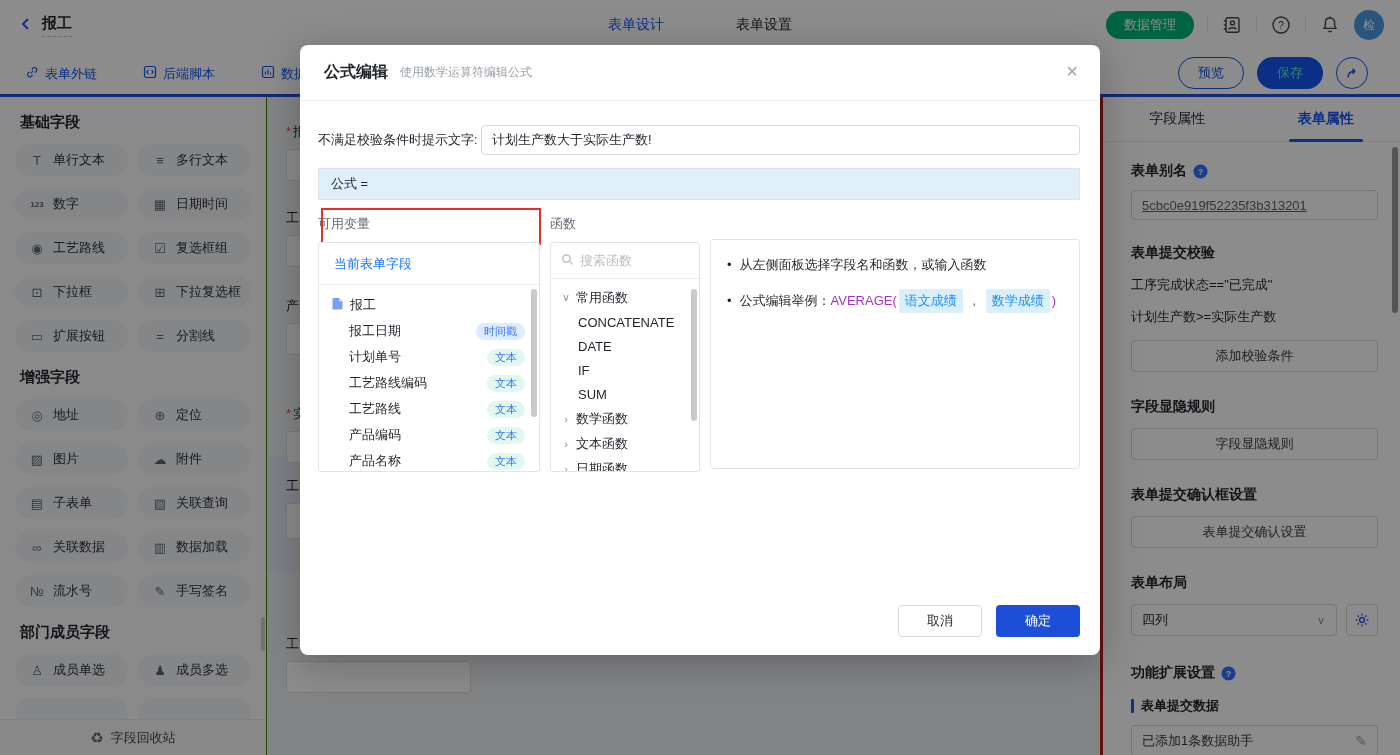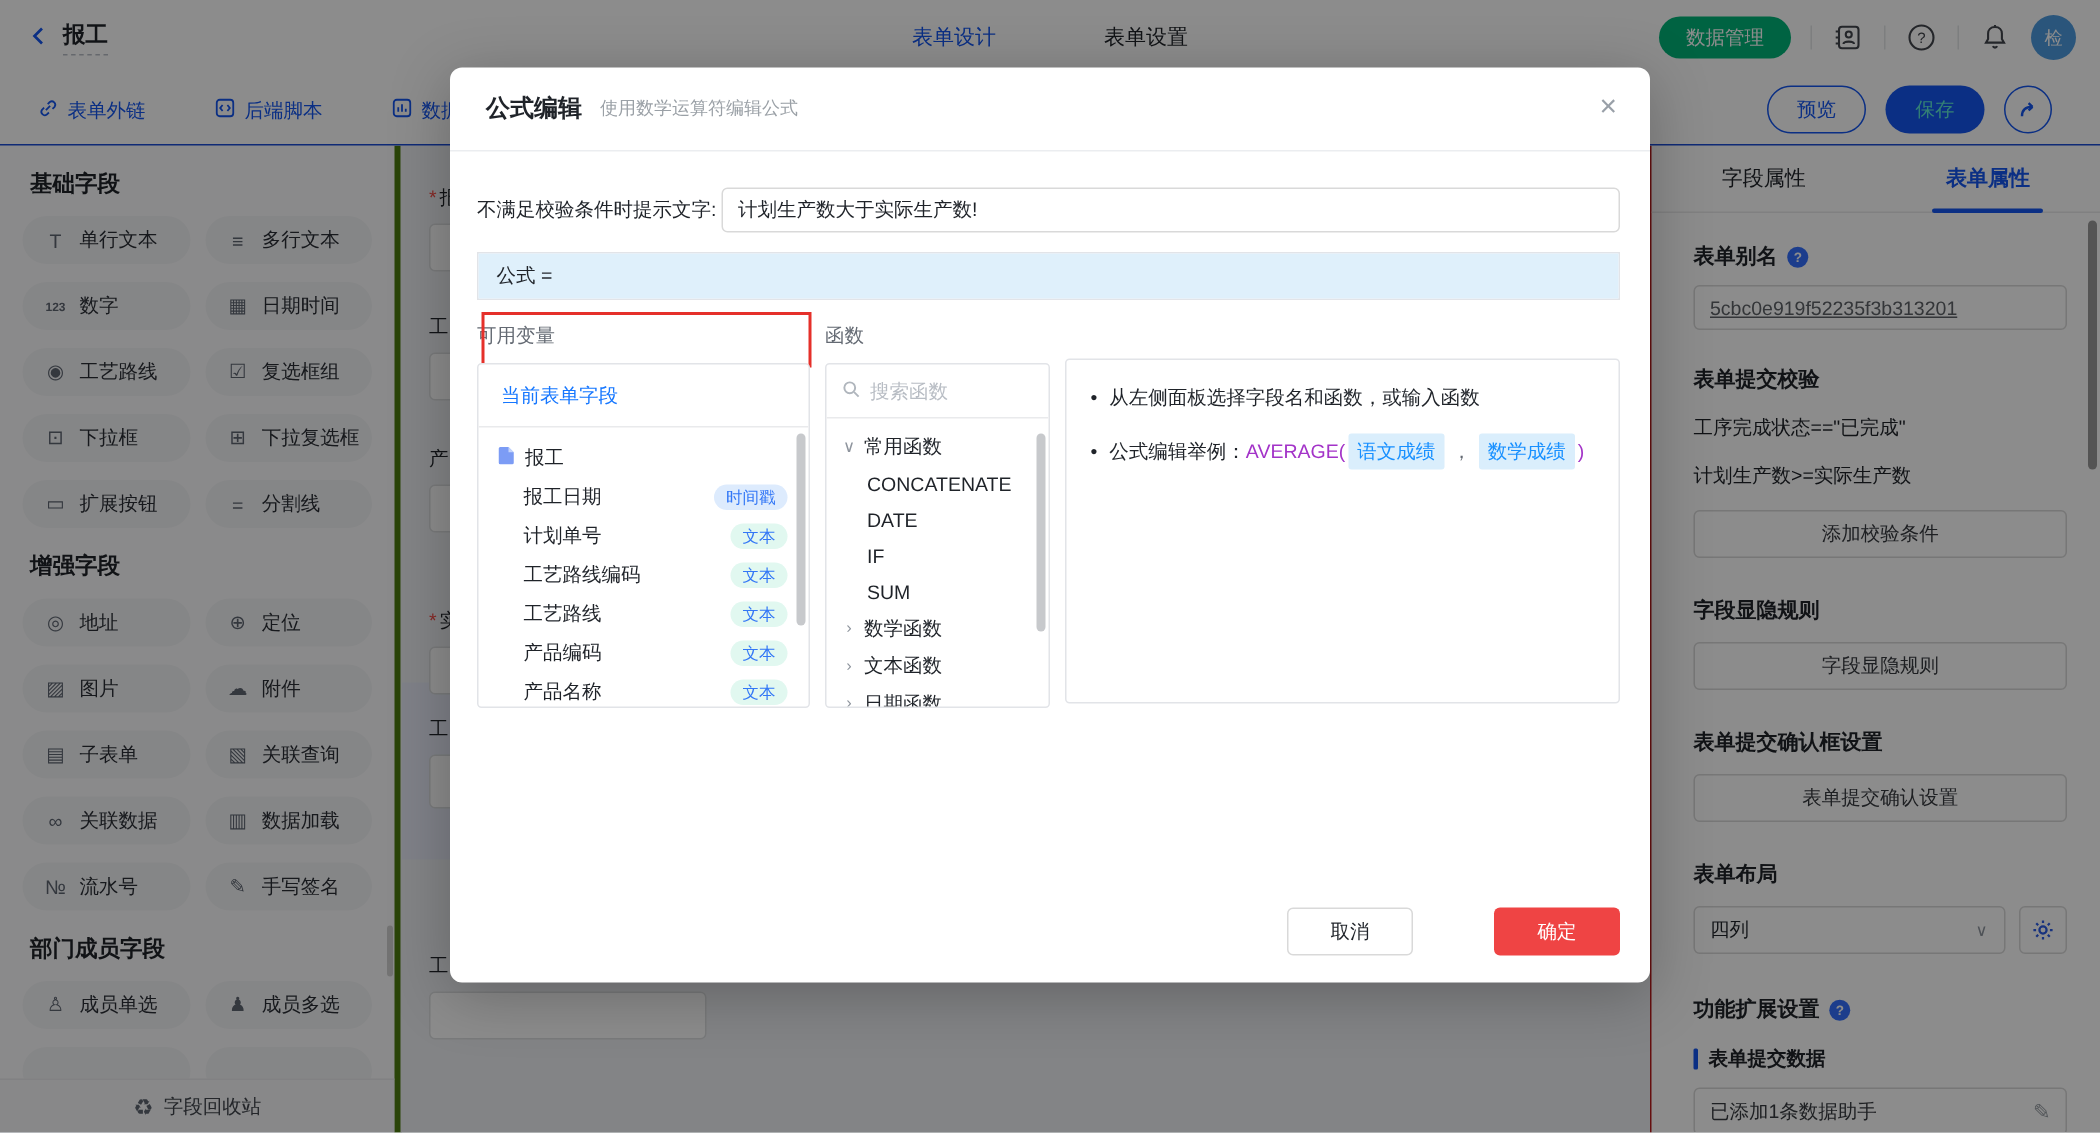--- a/index.html
+++ b/index.html
@@ -14,48 +14,48 @@
   .topbar-tabs { position:absolute; left:608px; top:0; height:50px; display:flex; align-items:center; gap:72px; }
   .top-tab { font-size:14px; cursor:pointer; }
   .top-tab.active { color:#1456f0; }
   .topbar-right { position:absolute; right:16px; top:0; height:50px; display:flex; align-items:center; gap:13px; }
   .btn-green { height:28px; padding:0 18px; border-radius:14px; background:#00b578; color:#fff; font-size:13px; border:none; display:flex; align-items:center; }
   .tsep { width:1px; height:16px; background:#e3e5e8; }
   .ticon { width:22px; height:22px; display:flex; align-items:center; justify-content:center; }
   .avatar { width:30px; height:30px; border-radius:50%; background:#4e9ce0; color:#fff; font-size:12px; display:flex; align-items:center; justify-content:center; }
 
   
-  .subtoolbar { position:absolute; left:0; top:50px; width:1400px; height:47px; background:#fff; border-bottom:1px solid #1d4ed8; z-index:9; }
+  .subtoolbar { position:absolute; left:0; top:50px; width:1400px; height:47px; background:#fff; border-bottom:3px solid #1d4ed8; z-index:9; }
   .sublinks { position:absolute; left:25px; top:0; height:47px; display:flex; align-items:center; gap:46px; }
   .sublink { display:flex; align-items:center; gap:6px; color:#1456f0; font-size:13px; cursor:pointer; }
   .sub-right { position:absolute; right:32px; top:7px; display:flex; align-items:center; gap:13px; }
   .btn-outline-pill { width:66px; height:32px; border-radius:16px; border:1px solid #1456f0; color:#1456f0; background:#fff; font-size:13px; display:flex; align-items:center; justify-content:center; }
   .btn-fill-pill { width:66px; height:32px; border-radius:16px; background:#1456f0; color:#5eead4; font-size:13px; border:none; display:flex; align-items:center; justify-content:center; }
   .btn-share { width:32px; height:32px; border-radius:50%; border:1px solid #1456f0; background:#fff; display:flex; align-items:center; justify-content:center; }
 
   
-  .sidebar { position:absolute; left:0; top:97px; width:267px; bottom:0; background:#fcfcfd; border-right:4px solid #4d7c0f; overflow:hidden; z-index:5; }
+  .sidebar { position:absolute; left:0; top:97px; width:267px; bottom:0; background:#fcfcfd; border-right:1px solid #4d7c0f; overflow:hidden; z-index:5; }
   .side-head { font-size:15px; font-weight:bold; margin:16px 0 12px 20px; }
   .fld-row { display:flex; gap:10px; padding:0 15px; margin-bottom:12px; }
   .fld { width:calc(50% - 5px); height:32px; background:#f3f4f6; border-radius:16px; display:flex; align-items:center; padding-left:13px; gap:7px; font-size:13px; color:#2b2f36; cursor:pointer; }
   .fico { width:18px; text-align:center; color:#5f6672; font-size:13px; flex:none; }
   .fico.small { font-size:8px; font-weight:bold; letter-spacing:0; }
   .recycle-bar { position:absolute; left:0; right:0; bottom:0; height:36px; background:#f7f8fa; border-top:1px solid #ececee; display:flex; align-items:center; justify-content:center; gap:7px; color:#42464d; font-size:13px; }
   .side-thumb { position:absolute; right:1px; top:520px; width:4px; height:34px; border-radius:2px; background:#d2d2d2; }
 
   
   .canvas { position:absolute; left:268px; top:97px; right:300px; bottom:0; background:#eff1f4; z-index:1; }
   .cv-block { position:absolute; left:0; top:358px; width:100%; height:118px; background:#e7ecf8; }
   .cv-field { position:absolute; left:18px; }
   .cv-label { font-size:13px; color:#1f2329; }
   .req { color:#f54a45; margin-right:2px; }
   .cv-input { width:185px; height:32px; background:#fff; border:1px solid #dcdee0; border-radius:4px; margin-top:8px; }
 
   
-  .rpanel { position:absolute; right:0; top:97px; width:300px; bottom:0; background:#fff; border-left:1px solid #b91c1c; z-index:5; overflow:hidden; }
+  .rpanel { position:absolute; right:0; top:97px; width:300px; bottom:0; background:#fff; border-left:3px solid #b91c1c; z-index:5; overflow:hidden; }
   .rtabs { display:flex; height:45px; border-bottom:1px solid #e9eaec; }
   .rtab { flex:1; display:flex; align-items:center; justify-content:center; font-size:14px; cursor:pointer; position:relative; }
   .rtab.active { color:#1456f0; font-weight:bold; }
   .rtab.active::after { content:""; position:absolute; left:50%; transform:translateX(-50%); bottom:-1px; width:74px; height:3px; background:#1456f0; border-radius:2px; }
   .rbody { padding:20px 22px 0 28px; }
   .rlabel { font-size:14px; font-weight:bold; display:flex; align-items:center; gap:6px; }
   .rinput { width:100%; height:30px; border:1px solid #d9d9d9; border-radius:4px; margin-top:10px; padding:0 10px; font-size:13px; color:#5f6368; background:#fff; font-family:"Liberation Sans","DejaVu Sans",sans-serif;text-decoration:underline; }
   .rrule { font-size:13px; margin-top:14px; }
   .rbtn { width:100%; height:32px; border:1px solid #d9d9d9; border-radius:4px; background:#fff; font-size:13px; color:#383b40; margin-top:14px; display:flex; align-items:center; justify-content:center; cursor:pointer; }
   .layout-row { display:flex; gap:9px; margin-top:12px; }
@@ -107,21 +107,21 @@
   .chev { color:#8f959e; font-size:11px; width:10px; text-align:center; }
   .fn-item { height:24px; display:flex; align-items:center; padding-left:27px; font-size:13px; cursor:pointer; }
   .tips { padding:15px 16px; }
   .tip-line { display:flex; margin-bottom:14px; font-size:13px; line-height:20px; flex-wrap:wrap; align-items:center; }
   .bullet { margin-right:8px; }
   .fn-purple { color:#a333c8; }
   .tip-comma { color:#646a73; margin:0 3px; }
   .tip-chip { background:#daeefc; color:#1890ff; padding:2px 6px; border-radius:2px; margin:0 2px; }
   .m-footer { position:absolute; right:20px; bottom:18px; display:flex; gap:14px; }
   .btn-cancel { width:84px; height:32px; border:1px solid #d9d9d9; border-radius:4px; background:#fff; font-size:13px; color:#1f2329; display:flex; align-items:center; justify-content:center; }
-  .btn-confirm { width:84px; height:32px; border:none; border-radius:4px; background:#ef4444; color:#fff; font-size:13px; display:flex; align-items:center; justify-content:center;margin-left:40px; }
+  .btn-confirm { width:84px; height:32px; border:none; border-radius:4px; background:#1d4ed8; color:#fff; font-size:13px; display:flex; align-items:center; justify-content:center; }
   .help-dot { width:15px; height:15px; flex:none; }
 </style>
 </head>
 <body>
 
 <div class="app">
 
   <div class="topbar">
     <div class="back-group">
       <span>

